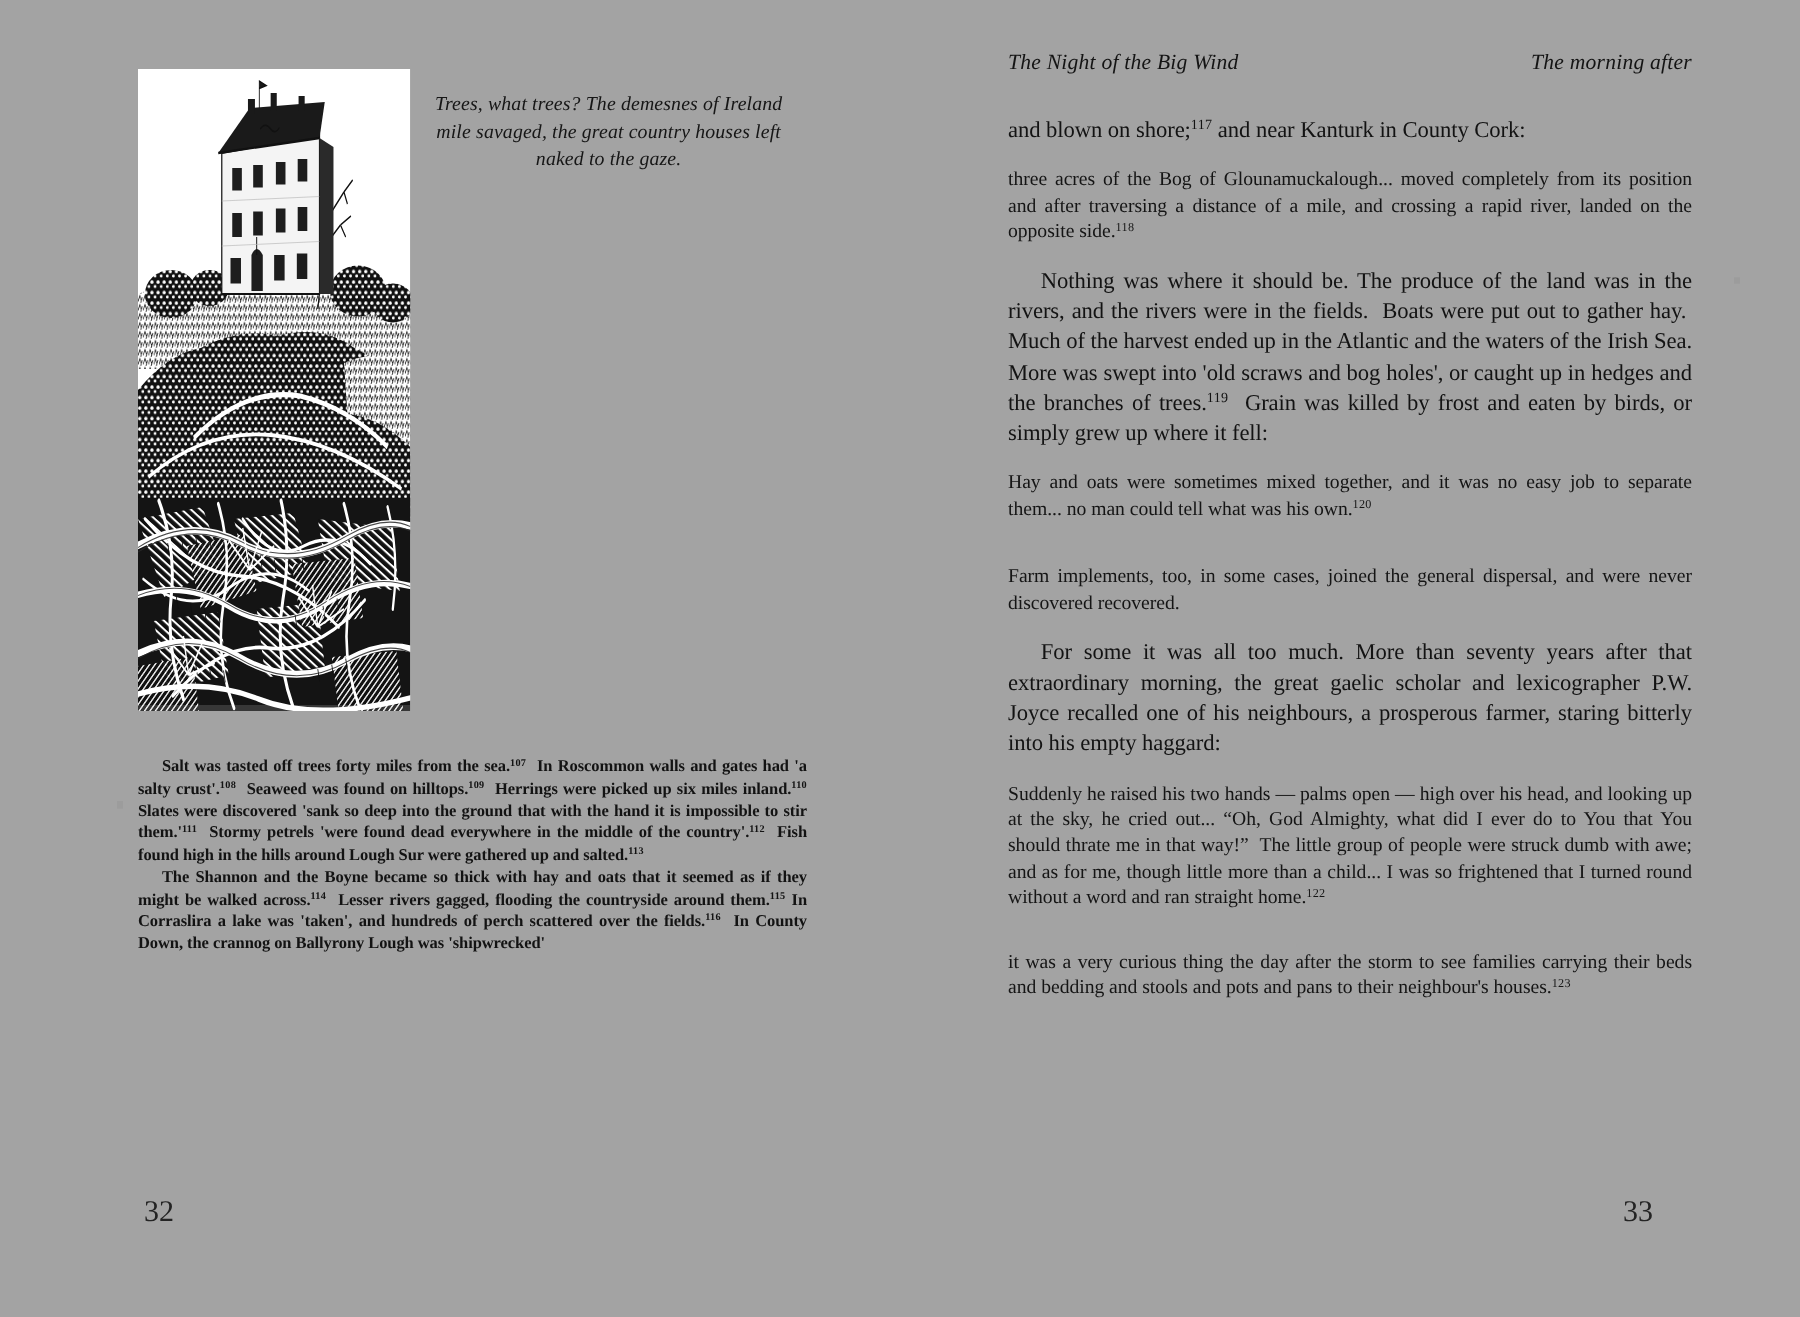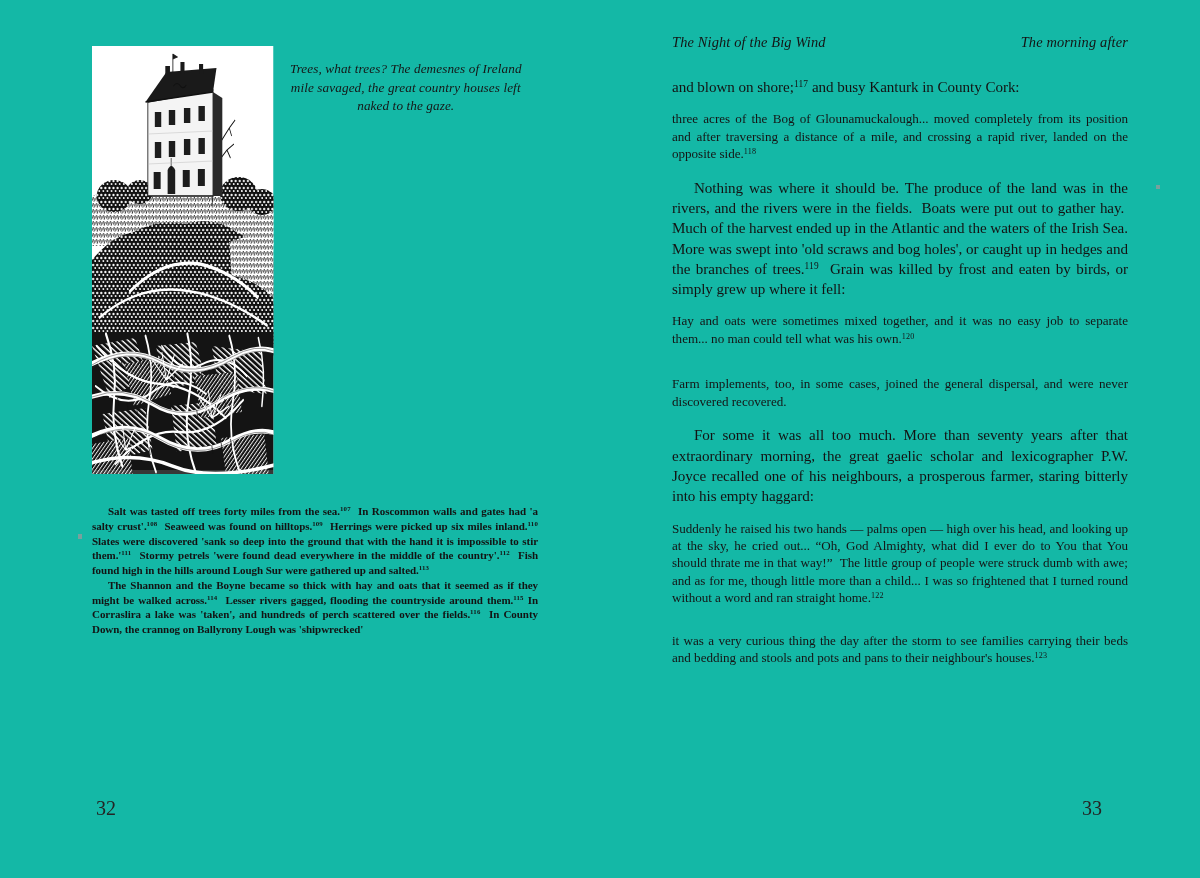--- a/index.html
+++ b/index.html
@@ -20,21 +20,21 @@
   .spread {
     position: absolute;
     inset: 0;
     display: flex;
   }
 
   .page {
     position: relative;
     width: 600px;
     height: 878px;
-    background: #14b8a6;
+    background: #a3a3a3;
     box-sizing: border-box;
   }
 
   
   .page-left .content {
     position: absolute;
     left: 92px;
     top: 46px;
     width: 446px;
   }
@@ -348,21 +348,21 @@
     <div class="content">
 
       <div class="running-head">
         <span>The Night of the Big Wind</span>
         <span>The morning after</span>
       </div>
 
       <div class="right-body">
 
         <p class="para first">
-          <span>and blown on shore;</span><sup class="fn">117</sup><span> and busy Kanturk in County Cork:</span>
+          <span>and blown on shore;</span><sup class="fn">117</sup><span> and near Kanturk in County Cork:</span>
         </p>
 
         <div class="gap-md"></div>
 
         <p class="extract">
           <span>three acres of the Bog of Glounamuckalough... moved completely from its position and after traversing a distance of a mile, and crossing a rapid river, landed on the opposite side.</span><sup class="fn">118</sup>
         </p>
 
         <div class="gap-lg"></div>
 

